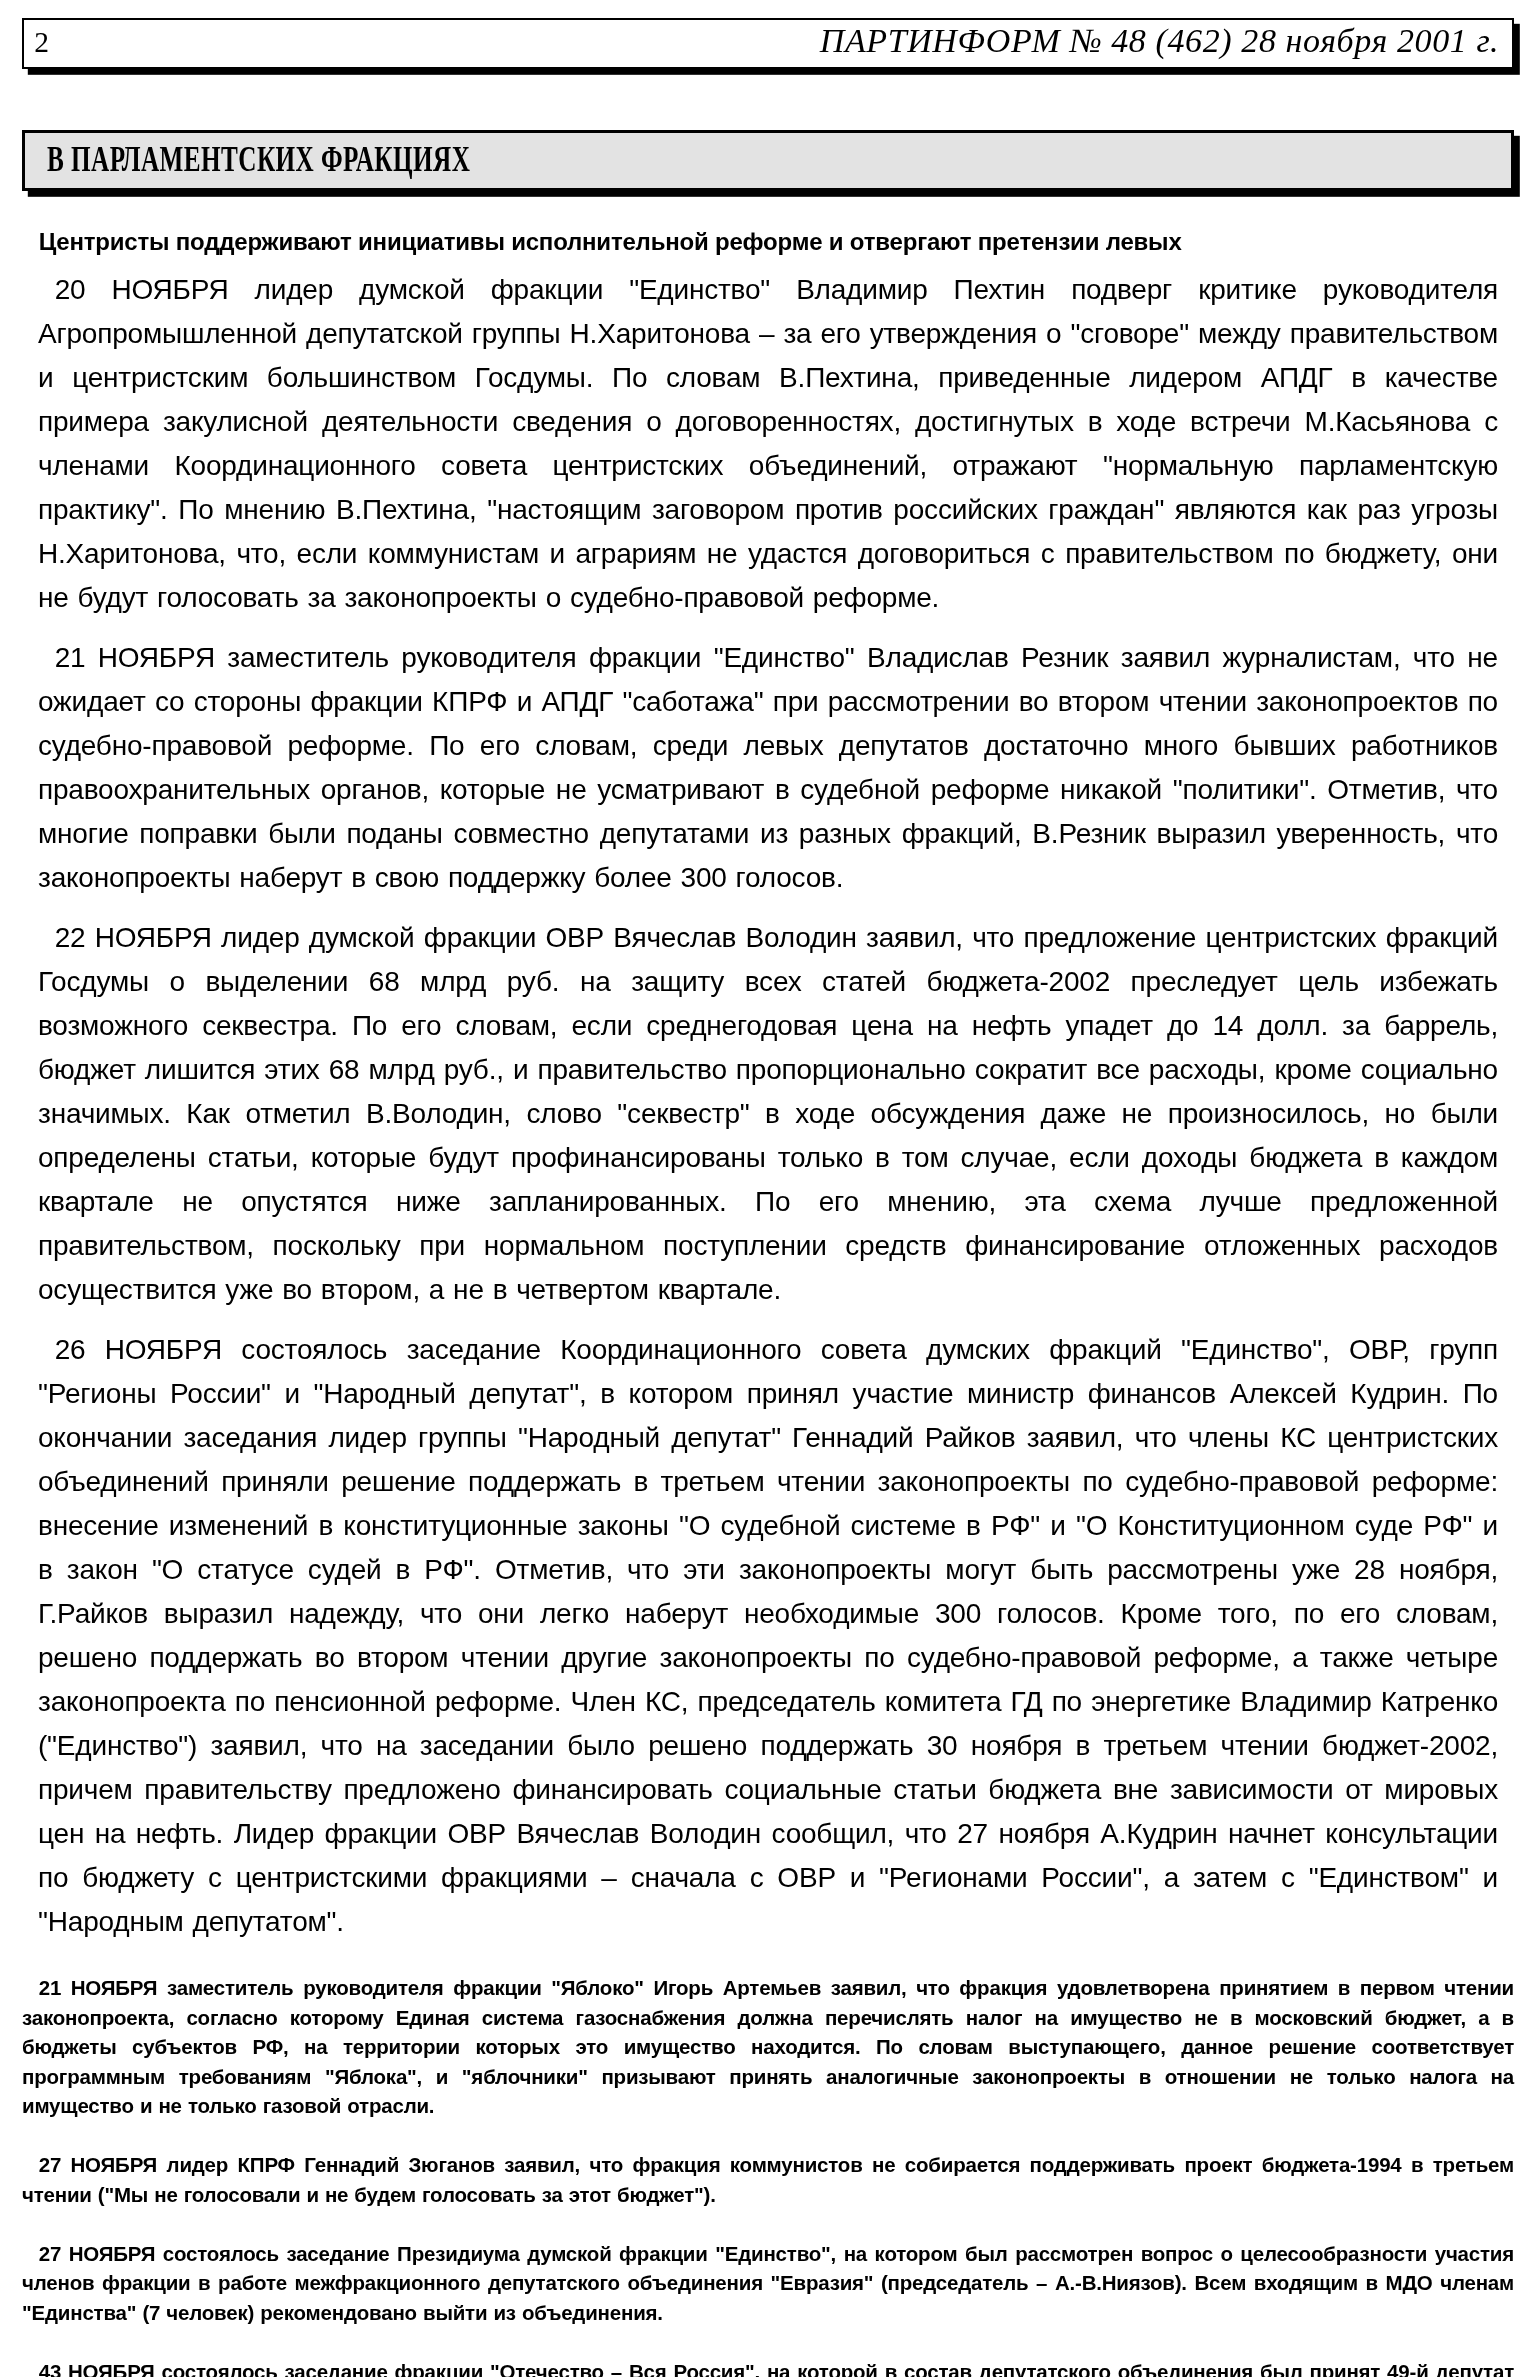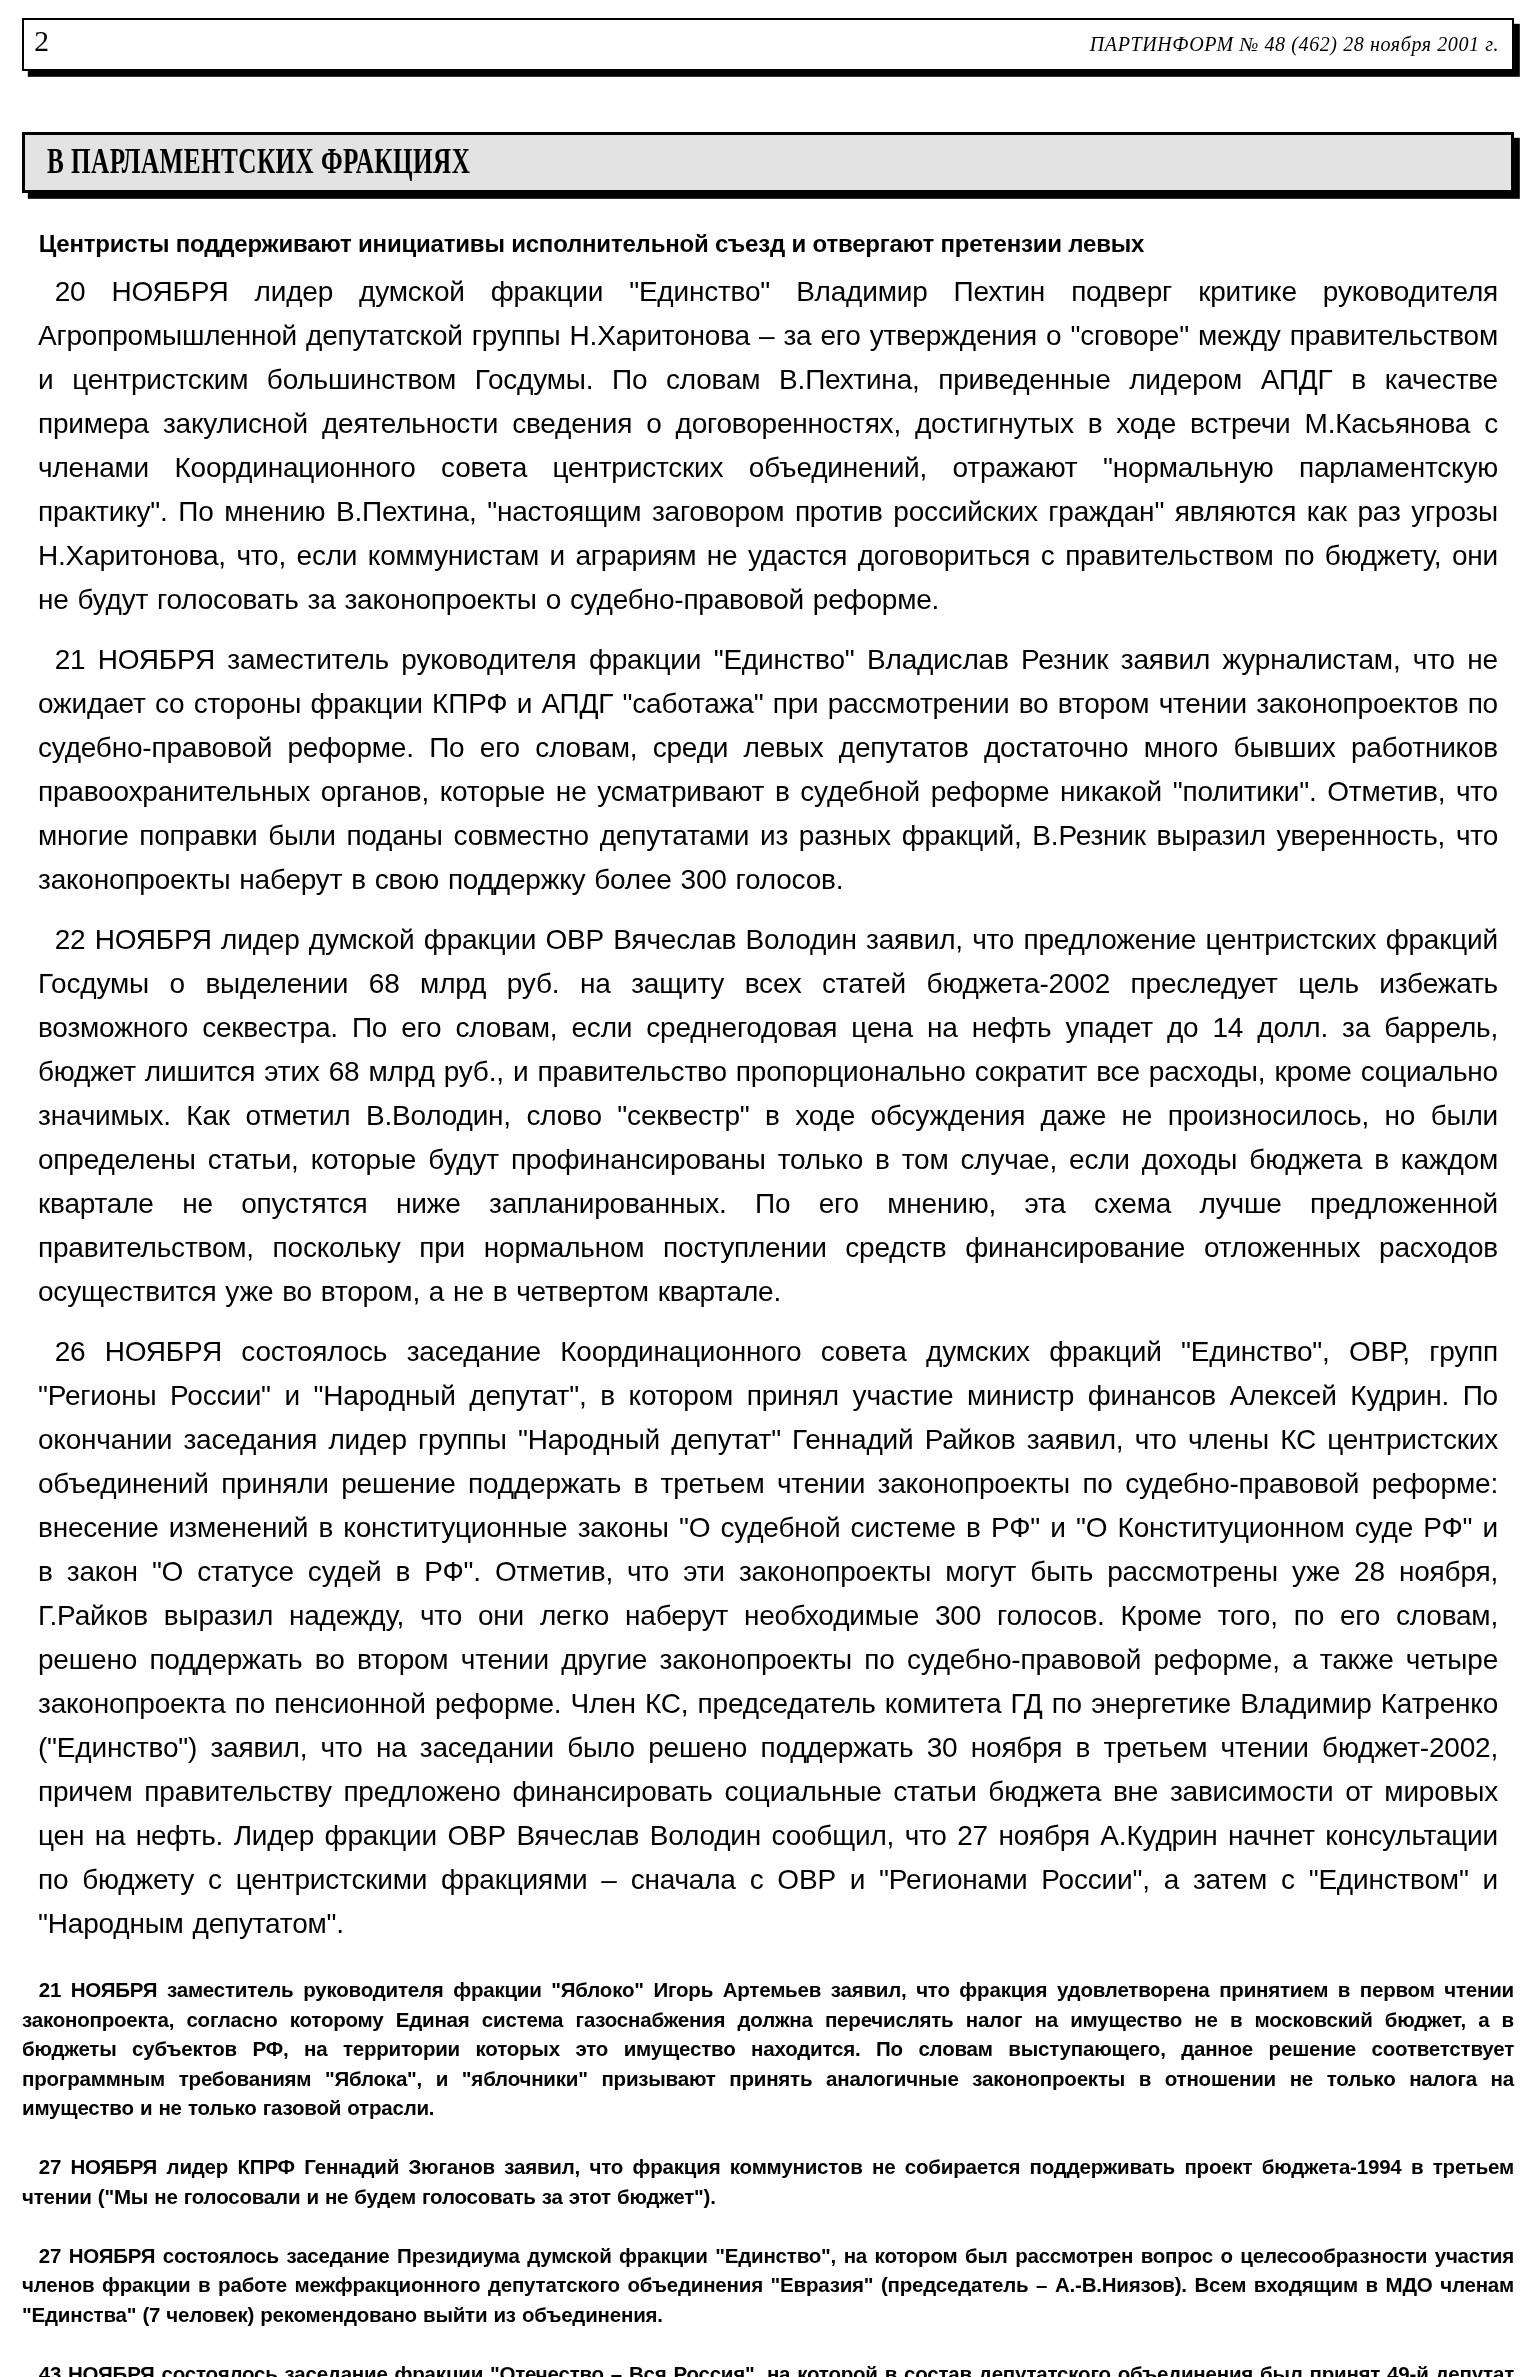--- a/index.html
+++ b/index.html
@@ -27,21 +27,21 @@
     align-items: baseline;
     padding: 5.1px 13px 9px 10.2px;
     font-family: "Liberation Serif", serif;
   }
   .page-number {
     font-size: 29.5px;
     line-height: 32px;
   }
   .issue-title {
     font-style: italic;
-    font-size: 20px;
+    font-size: 34px;
     line-height: 32px;
     letter-spacing: 0.6px;
   }
 
   
   .section-box {
     background: #e3e3e3;
     border: 3.2px solid #000;
     box-shadow: 5.8px 5.8px 0 0 #000;
     padding: 7.7px 13px 10.2px 22px;
@@ -111,21 +111,21 @@
 
   <header class="page-header">
     <span class="page-number">2</span>
     <span class="issue-title">ПАРТИНФОРМ № 48 (462) 28 ноября 2001 г.</span>
   </header>
 
   <div class="section-box section-box-1">
     <span class="condensed">В ПАРЛАМЕНТСКИХ ФРАКЦИЯХ</span>
   </div>
 
-  <h2 class="article-title">Центристы поддерживают инициативы исполнительной съезд и отвергают претензии левых</h2>
+  <h2 class="article-title">Центристы поддерживают инициативы исполнительной реформе и отвергают претензии левых</h2>
 
   <p class="body-para first">20 НОЯБРЯ лидер думской фракции "Единство" Владимир Пехтин подверг критике руководителя Агропромышленной депутатской группы Н.Харитонова – за его утверждения о "сговоре" между правительством и центристским большинством Госдумы. По словам В.Пехтина, приведенные лидером АПДГ в качестве примера закулисной деятельности сведения о договоренностях, достигнутых в ходе встречи М.Касьянова с членами Координационного совета центристских объединений, отражают "нормальную парламентскую практику". По мнению В.Пехтина, "настоящим заговором против российских граждан" являются как раз угрозы Н.Харитонова, что, если коммунистам и аграриям не удастся договориться с правительством по бюджету, они не будут голосовать за законопроекты о судебно-правовой реформе.</p>
   <p class="body-para">21 НОЯБРЯ заместитель руководителя фракции "Единство" Владислав Резник заявил журналистам, что не ожидает со стороны фракции КПРФ и АПДГ "саботажа" при рассмотрении во втором чтении законопроектов по судебно-правовой реформе. По его словам, среди левых депутатов достаточно много бывших работников правоохранительных органов, которые не усматривают в судебной реформе никакой "политики". Отметив, что многие поправки были поданы совместно депутатами из разных фракций, В.Резник выразил уверенность, что законопроекты наберут в свою поддержку более 300 голосов.</p>
   <p class="body-para">22 НОЯБРЯ лидер думской фракции ОВР Вячеслав Володин заявил, что предложение центристских фракций Госдумы о выделении 68 млрд руб. на защиту всех статей бюджета-2002 преследует цель избежать возможного секвестра. По его словам, если среднегодовая цена на нефть упадет до 14 долл. за баррель, бюджет лишится этих 68 млрд руб., и правительство пропорционально сократит все расходы, кроме социально значимых. Как отметил В.Володин, слово "секвестр" в ходе обсуждения даже не произносилось, но были определены статьи, которые будут профинансированы только в том случае, если доходы бюджета в каждом квартале не опустятся ниже запланированных. По его мнению, эта схема лучше предложенной правительством, поскольку при нормальном поступлении средств финансирование отложенных расходов осуществится уже во втором, а не в четвертом квартале.</p>
   <p class="body-para">26 НОЯБРЯ состоялось заседание Координационного совета думских фракций "Единство", ОВР, групп "Регионы России" и "Народный депутат", в котором принял участие министр финансов Алексей Кудрин. По окончании заседания лидер группы "Народный депутат" Геннадий Райков заявил, что члены КС центристских объединений приняли решение поддержать в третьем чтении законопроекты по судебно-правовой реформе: внесение изменений в конституционные законы "О судебной системе в РФ" и "О Конституционном суде РФ" и в закон "О статусе судей в РФ". Отметив, что эти законопроекты могут быть рассмотрены уже 28 ноября, Г.Райков выразил надежду, что они легко наберут необходимые 300 голосов. Кроме того, по его словам, решено поддержать во втором чтении другие законопроекты по судебно-правовой реформе, а также четыре законопроекта по пенсионной реформе. Член КС, председатель комитета ГД по энергетике Владимир Катренко ("Единство") заявил, что на заседании было решено поддержать 30 ноября в третьем чтении бюджет-2002, причем правительству предложено финансировать социальные статьи бюджета вне зависимости от мировых цен на нефть. Лидер фракции ОВР Вячеслав Володин сообщил, что 27 ноября А.Кудрин начнет консультации по бюджету с центристскими фракциями – сначала с ОВР и "Регионами России", а затем с "Единством" и "Народным депутатом".</p>
 
   <p class="bold-para">21 НОЯБРЯ заместитель руководителя фракции "Яблоко" Игорь Артемьев заявил, что фракция удовлетворена принятием в первом чтении законопроекта, согласно которому Единая система газоснабжения должна перечислять налог на имущество не в московский бюджет, а в бюджеты субъектов РФ, на территории которых это имущество находится. По словам выступающего, данное решение соответствует программным требованиям "Яблока", и "яблочники" призывают принять аналогичные законопроекты в отношении не только налога на имущество и не только газовой отрасли.</p>
   <p class="bold-para">27 НОЯБРЯ лидер КПРФ Геннадий Зюганов заявил, что фракция коммунистов не собирается поддерживать проект бюджета-1994 в третьем чтении ("Мы не голосовали и не будем голосовать за этот бюджет").</p>
   <p class="bold-para">27 НОЯБРЯ состоялось заседание Президиума думской фракции "Единство", на котором был рассмотрен вопрос о целесообразности участия членов фракции в работе межфракционного депутатского объединения "Евразия" (председатель – А.-В.Ниязов).  Всем входящим в МДО членам "Единства" (7 человек) рекомендовано выйти из объединения.</p>
   <p class="bold-para">43 НОЯБРЯ состоялось заседание фракции "Отечество – Вся Россия", на которой в состав депутатского объединения был принят 49-й депутат – Маргарита Баржанова, до этого состоявшая во фракции СПС.</p>

